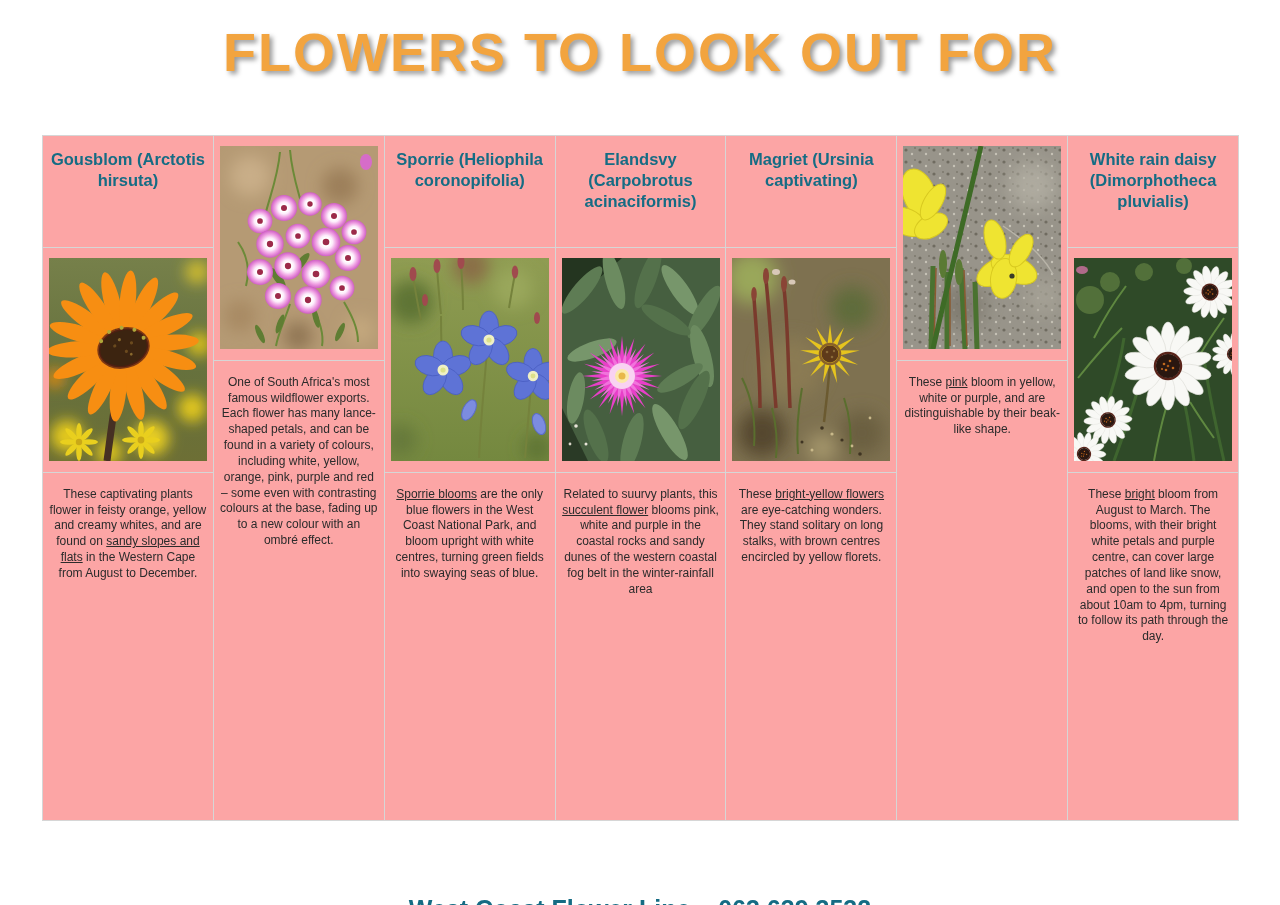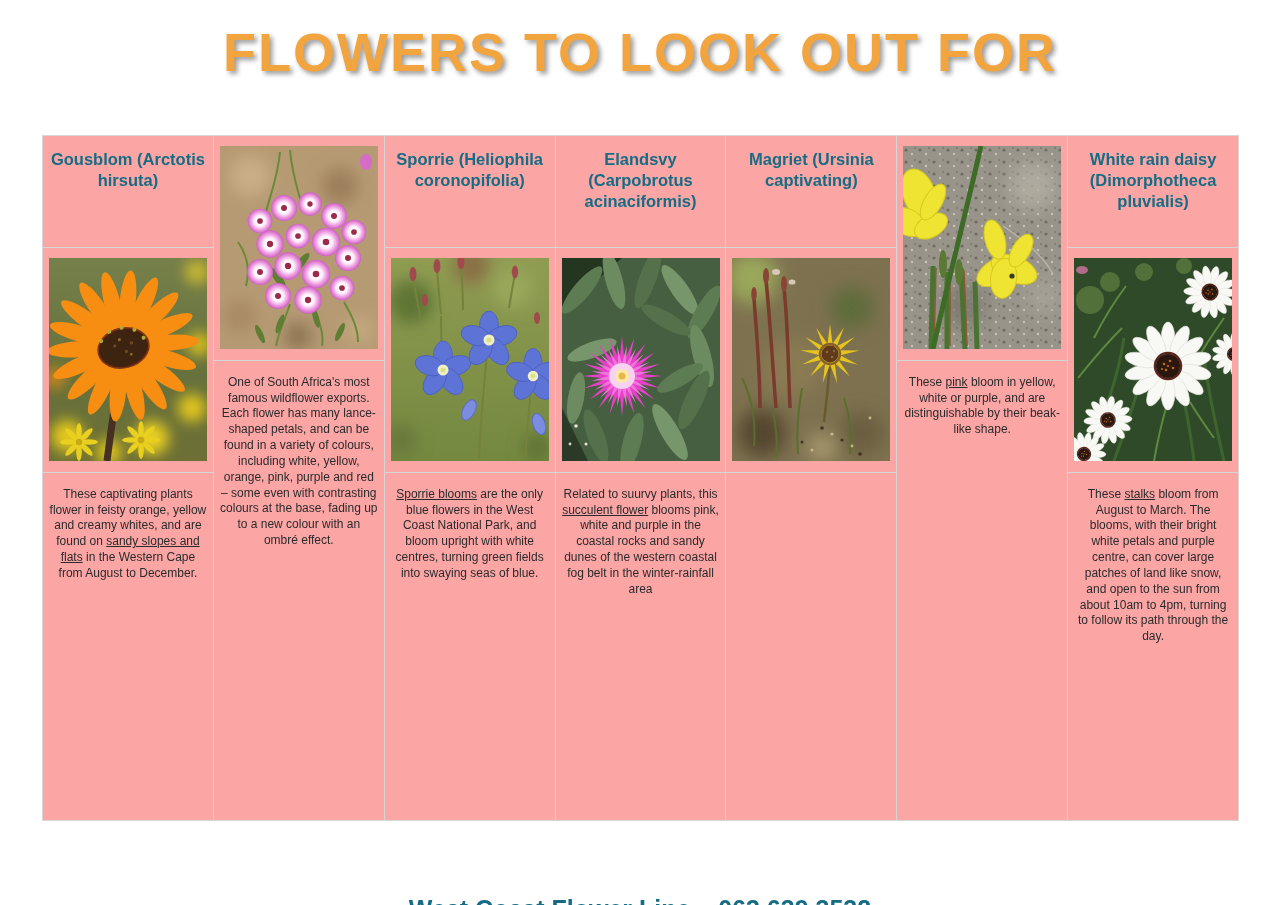--- a/index.html
+++ b/index.html
@@ -419,20 +419,21 @@
             <circle cx="138" cy="160" r="1.4"></circle>
         </g>
         <g fill="#3F3422">
           <circle cx="90" cy="170" r="1.8"></circle>
             <circle cx="110" cy="182" r="1.6"></circle>
             <circle cx="128" cy="196" r="1.8"></circle>
             <circle cx="70" cy="184" r="1.5"></circle>
         </g>
       </svg>
     </div>
+    <div class="cell-desc"><span>These </span><span class="u">bright-yellow flowers</span><span> are eye-catching wonders. They stand solitary on long stalks, with brown centres encircled by yellow florets.</span></div>
   </div>
 
   <div class="col">
     <div class="cell-photo">
       <svg width="158" height="203" viewBox="0 0 158 203">
         <defs>
           <pattern id="p6" width="14" height="12" patternUnits="userSpaceOnUse">
             <rect width="14" height="12" fill="#98948A"></rect>
             <circle cx="3" cy="4" r="1.6" fill="#6F6B60"></circle>
             <circle cx="9" cy="8" r="1.2" fill="#C6C2B6"></circle>
@@ -536,21 +537,21 @@
           <circle cx="110" cy="8" r="8"></circle>
         </g>
         <ellipse cx="8" cy="12" rx="6" ry="4" fill="#B06A8A"></ellipse>
         <use href="#d7" transform="translate(136,34) scale(0.6) rotate(15)"></use>
         <use href="#d7" transform="translate(160,96) scale(0.5)"></use>
         <use href="#d7" transform="translate(34,162) scale(0.55) rotate(10)"></use>
         <use href="#d7" transform="translate(10,196) scale(0.5) rotate(-12)"></use>
         <use href="#d7" transform="translate(94,108)"></use>
       </svg>
     </div>
-    <div class="cell-desc"><span>These </span><span class="u">stalks</span><span> bloom from August to March. The blooms, with their bright white petals and purple centre, can cover large patches of land like snow, and open to the sun from about 10am to 4pm, turning to follow its path through the day.</span></div>
+    <div class="cell-desc"><span>These </span><span class="u">bright</span><span> bloom from August to March. The blooms, with their bright white petals and purple centre, can cover large patches of land like snow, and open to the sun from about 10am to 4pm, turning to follow its path through the day.</span></div>
   </div>
 
 </div>
 
 <div class="footer">
   <div>West Coast Flower Line – 063 639 3532</div>
   
 </div>
 
 </body></html>

